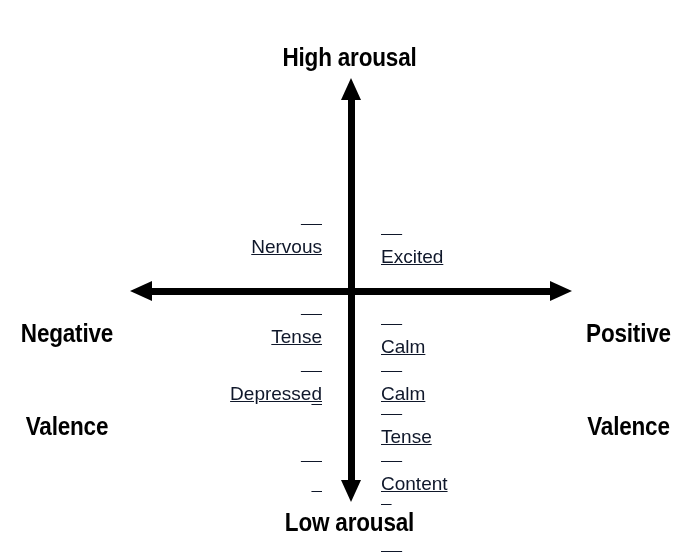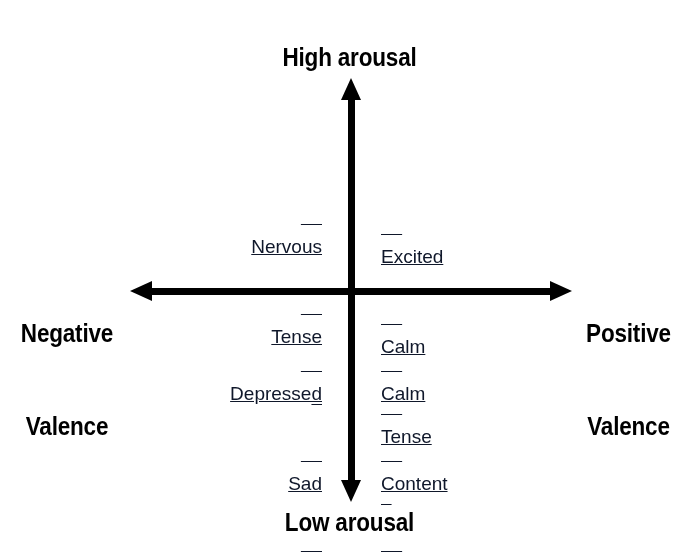--- a/index.html
+++ b/index.html
@@ -182,21 +182,20 @@
   </div>
 
   <div class="quadrant" id="quad-upper-right">
     <span class="word">Excited</span>
     <span class="word">Calm</span>
     <span class="word">Tense</span>
   </div>
 
   <div class="quadrant" id="quad-lower-left">
     <span class="word">Depressed</span>
-    <span class="word">Sad</span>
     
   </div>
 
   <div class="quadrant" id="quad-lower-right">
     <span class="word">Calm</span>
     <span class="word">Content</span>
     
   </div>
 
 </div>

